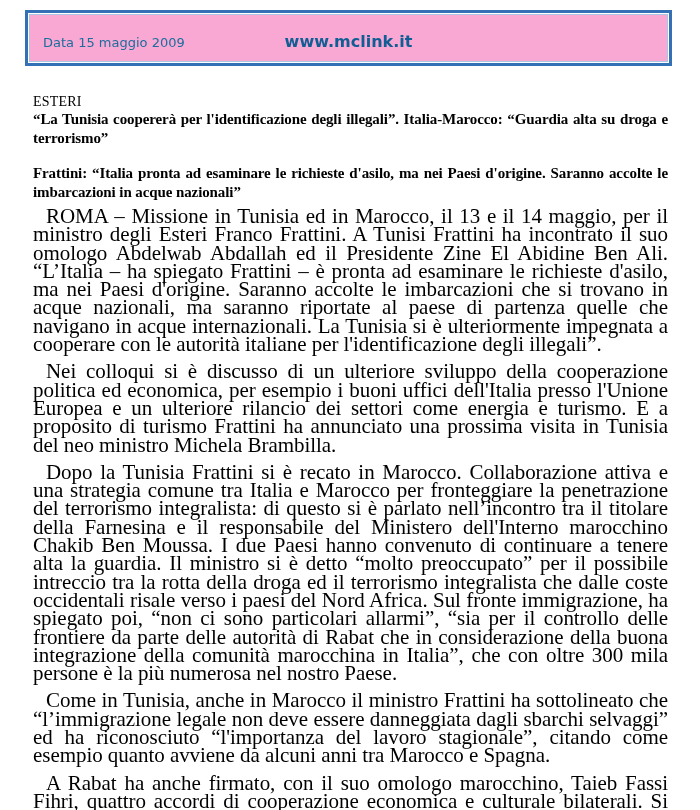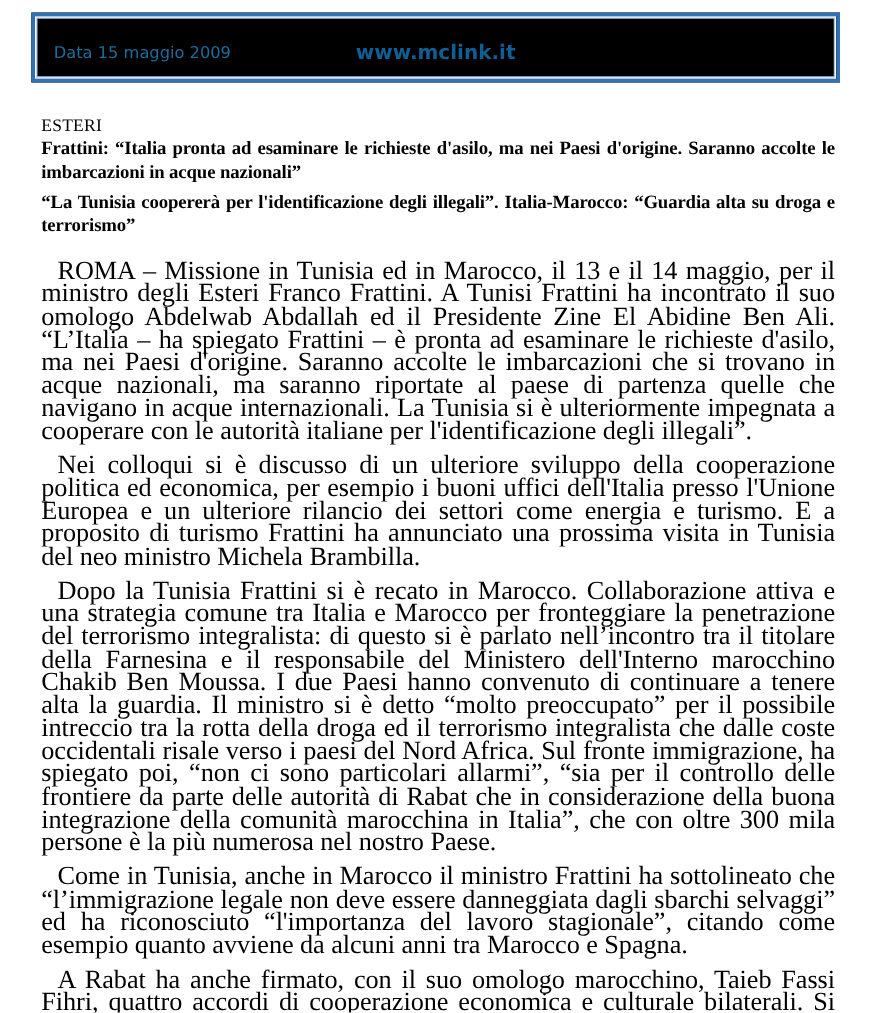--- a/index.html
+++ b/index.html
@@ -15,21 +15,21 @@
   body{
     width:700px; height:810px; overflow:hidden;
     background:var(--background);
     color:var(--text-black);
     font-family:"Liberation Serif", serif;
   }
   .header-box{
     position:relative;
     margin:10px 0 0 25px;
     width:647px; height:56px;
-    background:#000000;
+    background:#f9a8d4;
     border:3px solid var(--border-blue);
     box-shadow: inset 0 0 0 1px #ffffff, inset 0 0 0 2px var(--border-inner-blue);
   }
   .date{
     position:absolute; left:15px; top:22px;
     font-family:"DejaVu Sans","Liberation Sans",sans-serif;
     font-size:13px; color:var(--date-blue); white-space:nowrap;
   }
   .site{
     position:absolute; left:0; right:0; top:19px;
@@ -67,23 +67,23 @@
 
   <div class="header-box">
     <span class="date">Data 15 maggio 2009</span>
     <span class="site">www.mclink.it</span>
   </div>
 
   <div class="article">
     <div class="kicker">ESTERI</div>
 
 
+    <p class="subhead sub2">“La Tunisia coopererà per l'identificazione degli illegali”. Italia-Marocco: “Guardia alta su droga e terrorismo”</p>
+
     <p class="subhead">Frattini: “Italia pronta ad esaminare le richieste d'asilo, ma nei Paesi d'origine. Saranno accolte le imbarcazioni in acque nazionali”</p>
-
-    <p class="subhead sub2">“La Tunisia coopererà per l'identificazione degli illegali”. Italia-Marocco: “Guardia alta su droga e terrorismo”</p>
 
     <p class="body-p">ROMA – Missione in Tunisia ed in Marocco, il 13 e il 14 maggio, per il ministro degli Esteri Franco Frattini. A Tunisi Frattini ha incontrato il suo omologo Abdelwab Abdallah ed il Presidente Zine El Abidine Ben Ali. “L’Italia – ha spiegato Frattini – è pronta ad esaminare le richieste d'asilo, ma nei Paesi d'origine. Saranno accolte le imbarcazioni che si trovano in acque nazionali, ma saranno riportate al paese di partenza quelle che navigano in acque internazionali. La Tunisia si è ulteriormente impegnata a cooperare con le autorità italiane per l'identificazione degli illegali”.</p>
 
     <p class="body-p">Nei colloqui si è discusso di un ulteriore sviluppo della cooperazione politica ed economica, per esempio i buoni uffici dell'Italia presso l'Unione Europea e un ulteriore rilancio dei settori come energia e turismo. E a proposito di turismo Frattini ha annunciato una prossima visita in Tunisia del neo ministro Michela Brambilla.</p>
 
     <p class="body-p">Dopo la Tunisia Frattini si è recato in Marocco. Collaborazione attiva e una strategia comune tra Italia e Marocco per fronteggiare la penetrazione del terrorismo integralista: di questo si è parlato nell’incontro tra il titolare della Farnesina e il responsabile del Ministero dell'Interno marocchino Chakib Ben Moussa. I due Paesi hanno convenuto di continuare a tenere alta la guardia. Il ministro si è detto “molto preoccupato” per il possibile intreccio tra la rotta della droga ed il terrorismo integralista che dalle coste occidentali risale verso i paesi del Nord Africa. Sul fronte immigrazione, ha spiegato poi, “non ci sono particolari allarmi”, “sia per il controllo delle frontiere da parte delle autorità di Rabat che in considerazione della buona integrazione della comunità marocchina in Italia”, che con oltre 300 mila persone è la più numerosa nel nostro Paese.</p>
 
     <p class="body-p">Come in Tunisia, anche in Marocco il ministro Frattini ha sottolineato che “l’immigrazione legale non deve essere danneggiata dagli sbarchi selvaggi” ed ha riconosciuto “l'importanza del lavoro stagionale”, citando come esempio quanto avviene da alcuni anni tra Marocco e Spagna.</p>
 
     <p class="body-p">A Rabat ha anche firmato, con il suo omologo marocchino, Taieb Fassi Fihri, quattro accordi di cooperazione economica e culturale bilaterali. Si tratta di un'intesa di cooperazione per il prossimo triennio, un programma di conversione del debito di 20 milioni di euro a sostegno dell'iniziativa marocchina per lo sviluppo umano oltre ad un'assistenza tecnica e finanziaria a favore di cinque associazioni di microcredito. Per l'istruzione l'Italia ha offerto al Marocco la sua collaborazione per l'alfabetizzazione a distanza, grazie ad un accordo con l'università Uni Nettuno. (Inform)</p>

